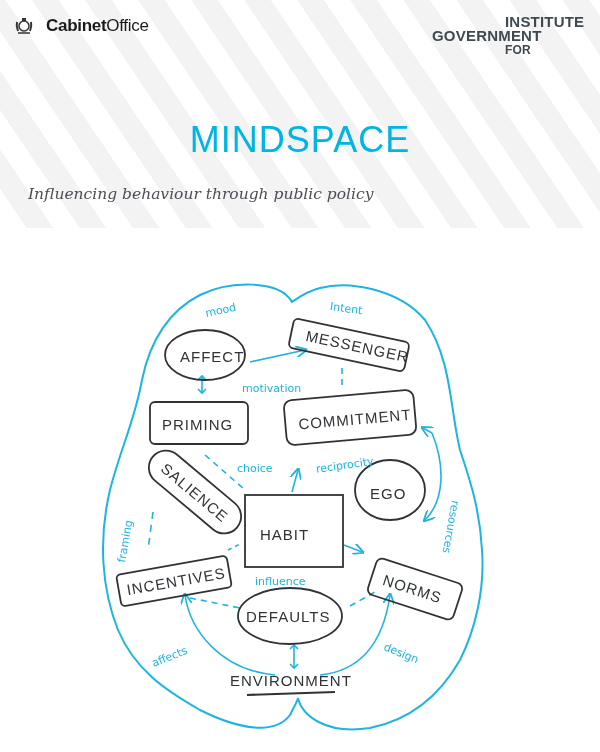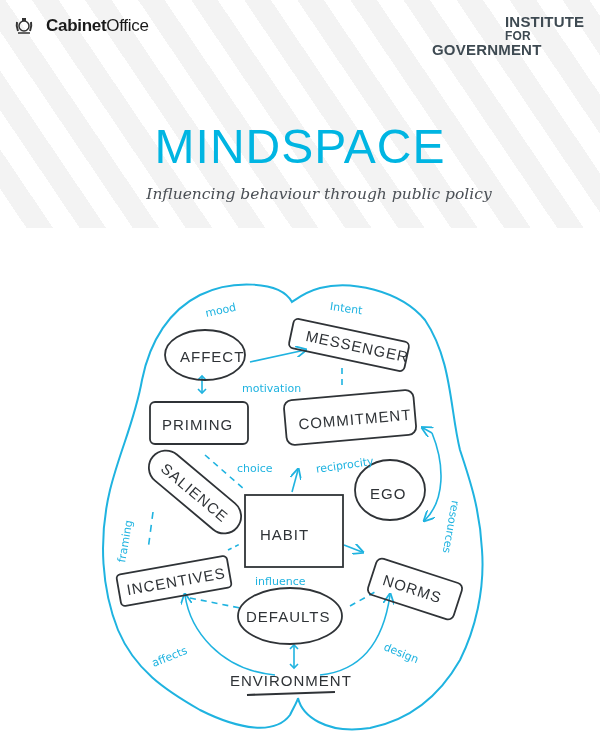--- a/index.html
+++ b/index.html
@@ -33,26 +33,26 @@
     color: #3e4a52; font-size: 15px; line-height: 14px;
     letter-spacing: 0.2px;
     font-weight: bold;
   }
   .ifg-line { display: block; }
   .ifg-l1 { padding-left: 73px; }
   .ifg-l2 { padding-left: 73px; font-size: 12px; }
   .ifg-l3 { padding-left: 0; }
   .title {
     position: absolute; left: 0; width: 600px; top: 119px;
-    text-align: center; font-size: 48px; color: #00b5e2;
+    text-align: center; font-size: 36px; color: #00b5e2;
     letter-spacing: 1px; font-weight: normal;
   }
   .subtitle {
     position: absolute; left: 0; width: 600px; top: 185px;
-    text-align: center; padding-left: 38px; box-sizing: border-box;
+    padding-left: 28px; box-sizing: border-box;
     font-family: "DejaVu Serif", serif; font-style: italic;
     font-size: 15.5px; color: #4a4f55;
   }
   .diagram {
     position: absolute; left: 80px; top: 250px; width: 440px; height: 500px;
   }
   .diagram svg { width: 440px; height: 500px; }
   .node-label {
     font-family: "Liberation Sans", sans-serif; fill: #2f3337; font-size: 15px;
     letter-spacing: 1px;
@@ -70,22 +70,22 @@
       <circle cx="10" cy="10" r="5" fill="none" stroke="#333" stroke-width="1.5"></circle>
       <path d="M3 6 Q2 10 4 15 M17 6 Q18 10 16 15" stroke="#333" stroke-width="2" fill="none"></path>
       <rect x="8" y="2" width="4" height="3" fill="#333"></rect>
       <path d="M4 17 H16" stroke="#333" stroke-width="1.5"></path>
     </svg>
     <span class="cabinet-text"><span class="cabinet-bold">Cabinet</span><span>Office</span></span>
   </div>
 
   <div class="ifg-logo">
     <span class="ifg-line ifg-l1">INSTITUTE</span>
+    <span class="ifg-line ifg-l3">GOVERNMENT</span>
     <span class="ifg-line ifg-l2">FOR</span>
-    <span class="ifg-line ifg-l3">GOVERNMENT</span>
   </div>
 
   <div class="title">MINDSPACE</div>
   <div class="subtitle">Influencing behaviour through public policy</div>
 </div>
 
 <div class="diagram">
   <svg viewBox="0 0 440 500">
     <defs>
       <marker id="arr" viewBox="0 0 10 10" refX="8" refY="5" markerWidth="7" markerHeight="7" orient="auto">

